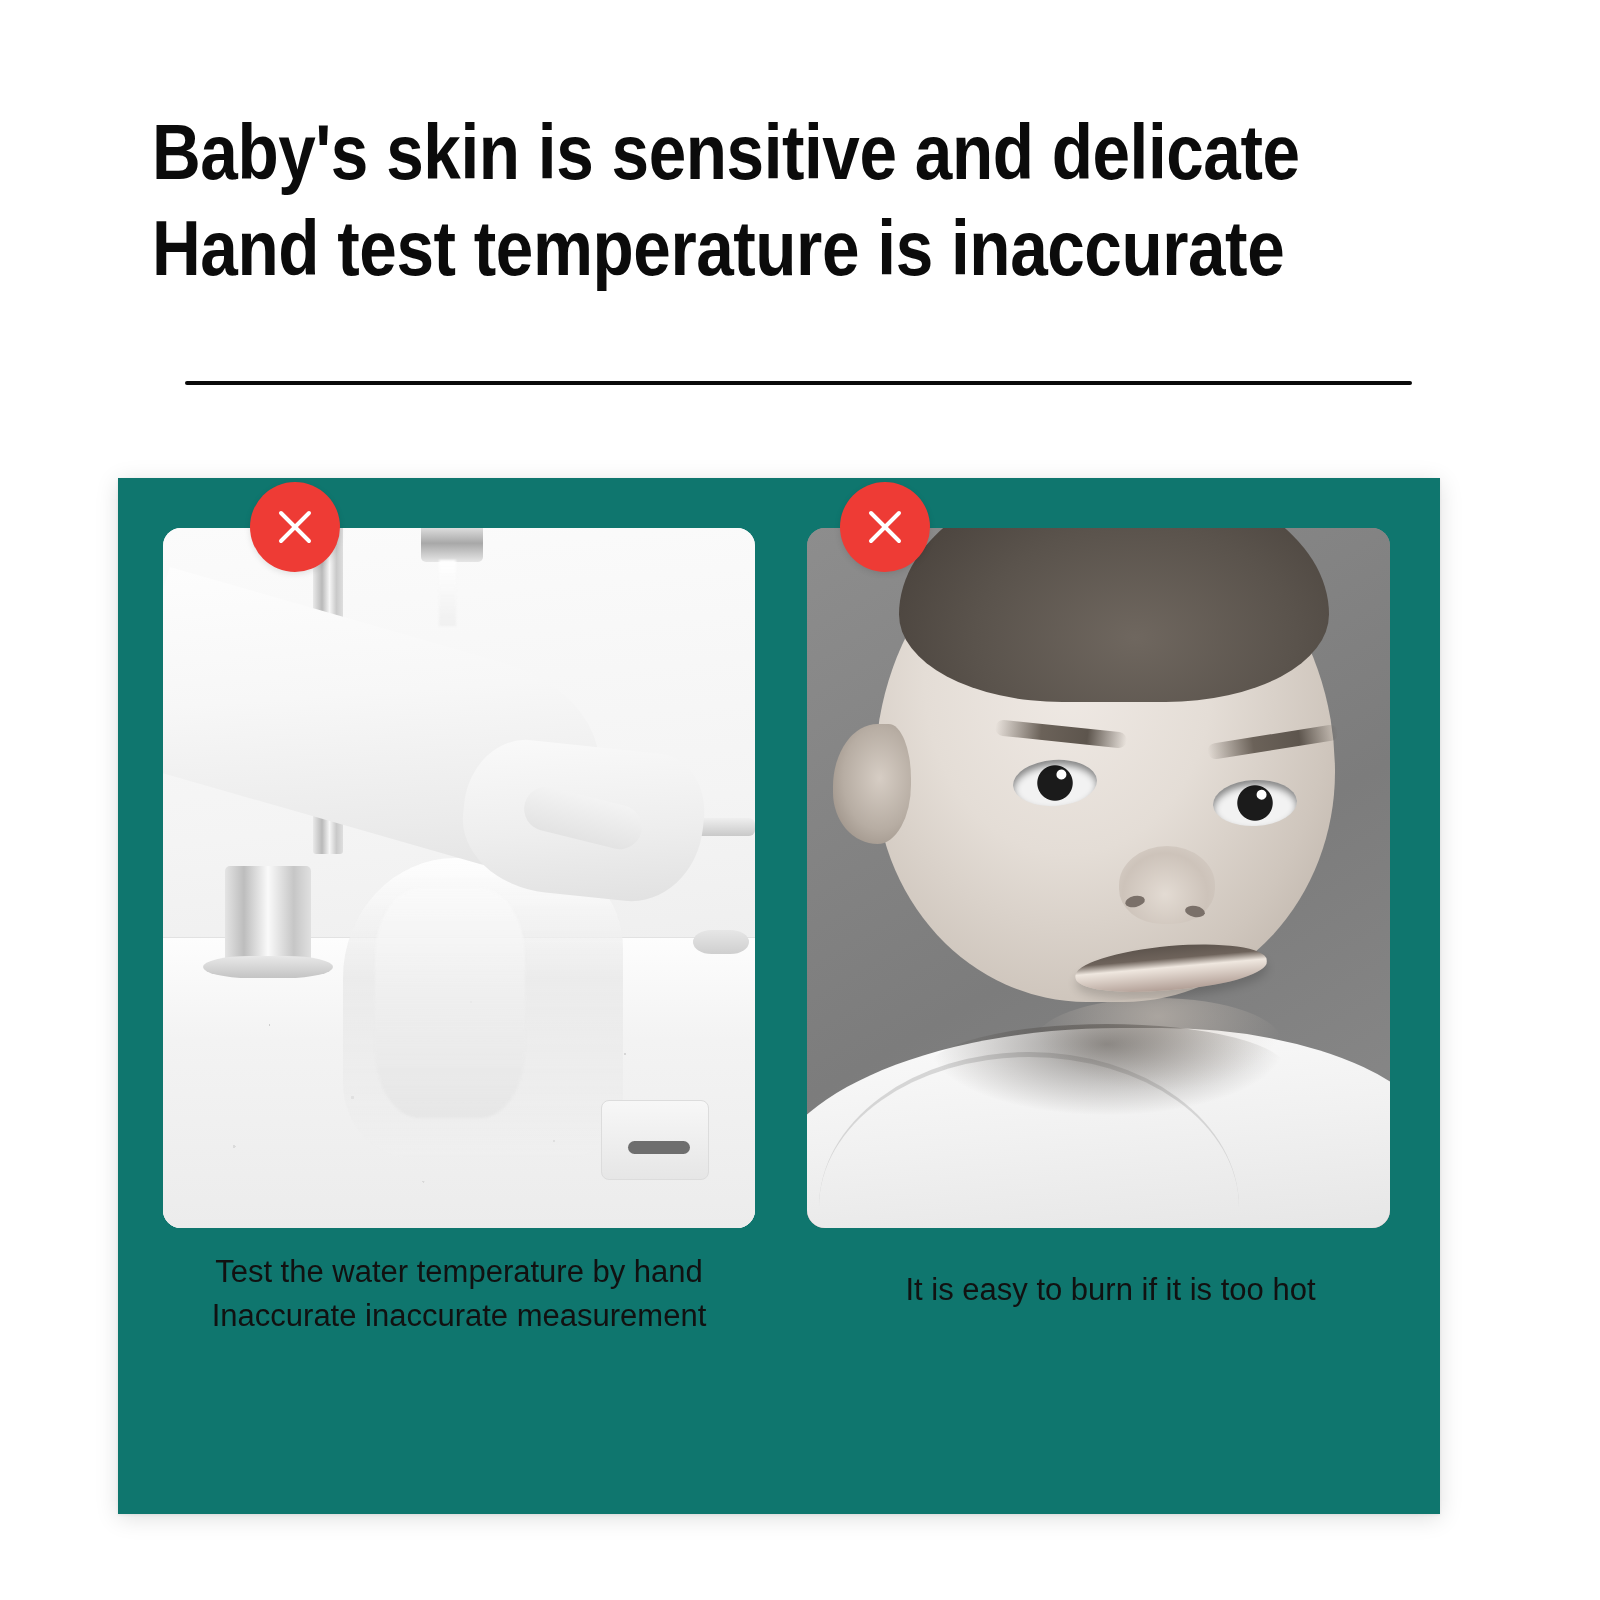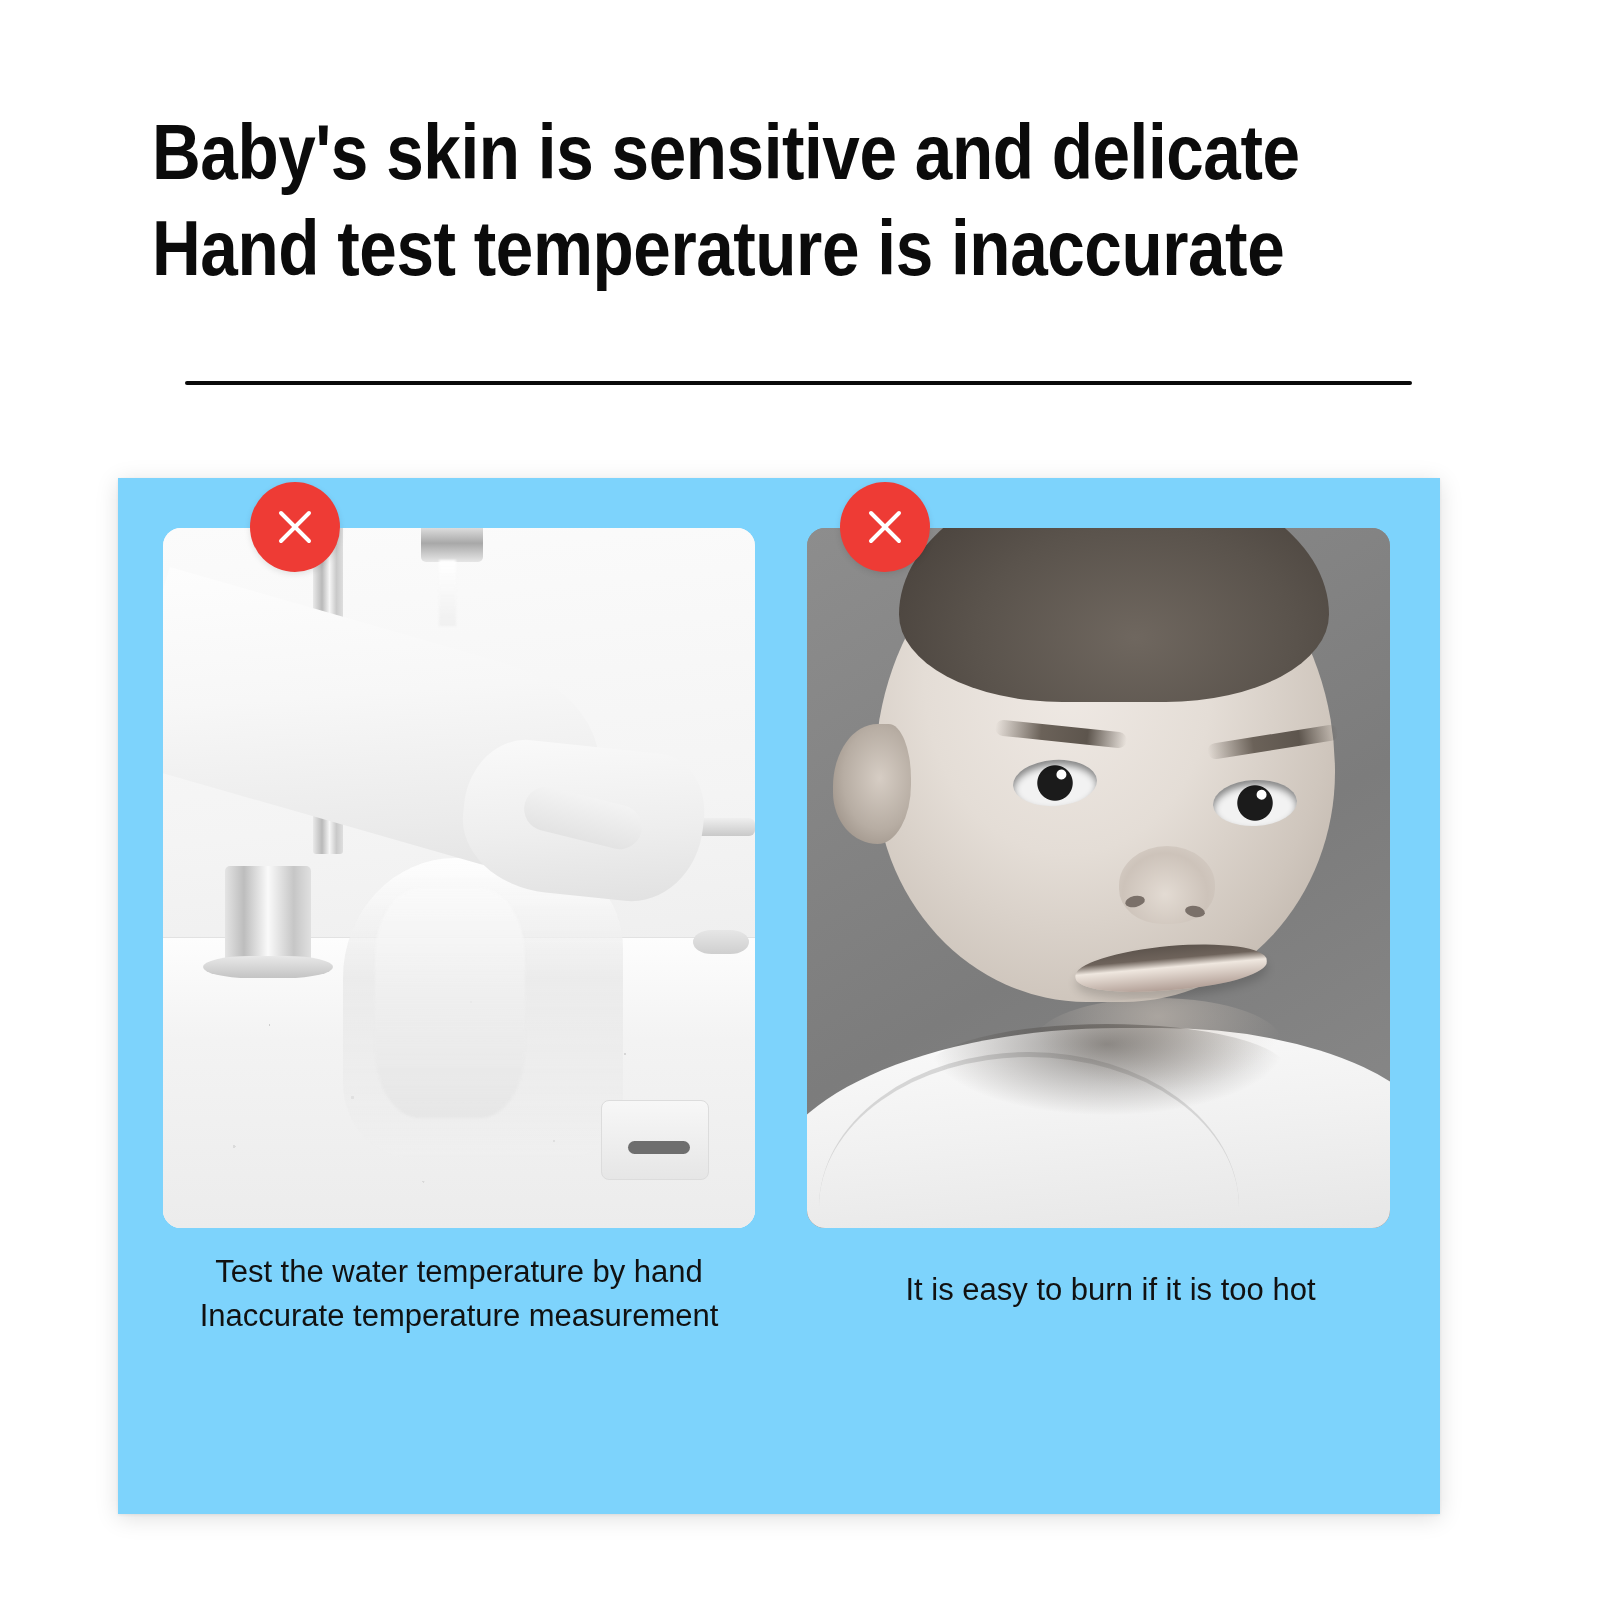--- a/index.html
+++ b/index.html
@@ -36,21 +36,21 @@
     width:1227px; height:4px;
     background:#0a0a0a;
     border-radius:2px;
   }
 
   
   .card{
     position:absolute;
     left:118px; top:478px;
     width:1322px; height:1036px;
-    background:#7dd3fc;
+    background:#0f766e;
     box-shadow:0 4px 22px rgba(0,0,0,0.13), 0 1px 3px rgba(0,0,0,0.07);
   }
 
   
   .panel{position:absolute;top:0;}
   .panel-left{left:45px; width:592px;}
   .panel-right{left:689px; width:583px;}
 
   .photo{
     position:absolute; top:50px;
@@ -286,21 +286,21 @@
 
       <div class="badge badge-left" style="background:#ee3b35;">
         <svg width="44" height="44" viewBox="0 0 44 44" aria-hidden="true">
           <line x1="8" y1="8" x2="36" y2="36" stroke="#ffffff" stroke-width="4" stroke-linecap="round"></line>
           <line x1="36" y1="8" x2="8" y2="36" stroke="#ffffff" stroke-width="4" stroke-linecap="round"></line>
         </svg>
       </div>
 
       <div class="caption caption-left">
         <span>Test the water temperature by hand</span>
-        <span>Inaccurate temperature measurement</span>
+        <span>Inaccurate inaccurate measurement</span>
       </div>
     </div>
 
     <div class="panel panel-right">
 
       <div class="photo photo-right">
         <div class="bb-bg"></div>
         <div class="bb-shirt"></div>
         <div class="bb-head"></div>
         <div class="bb-hair"></div>

